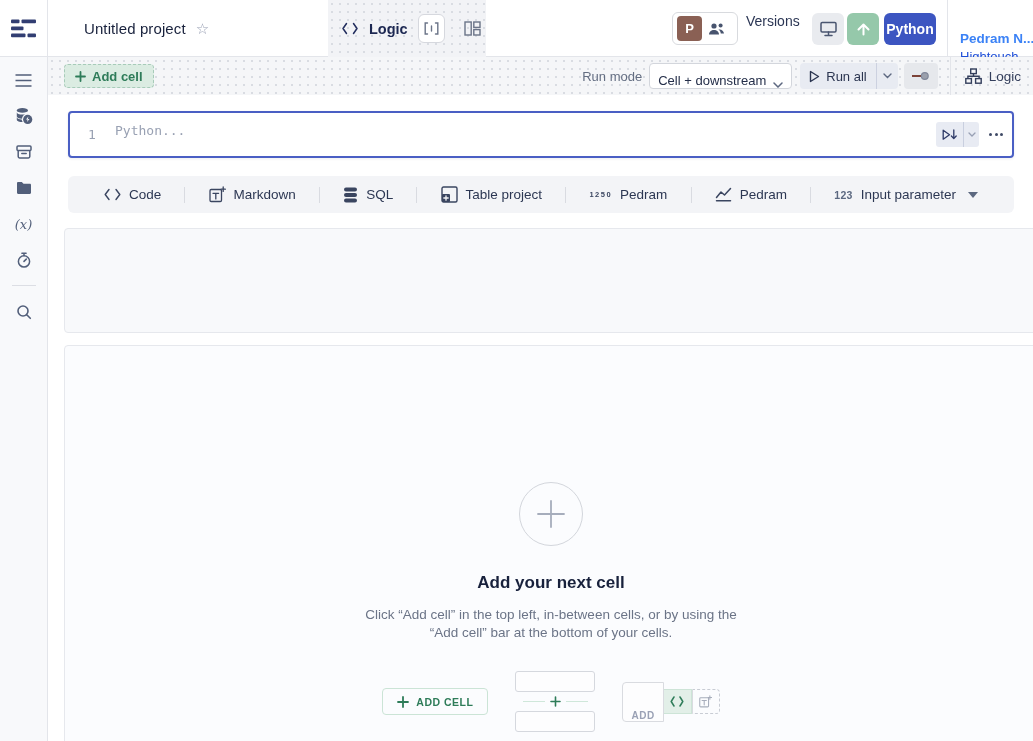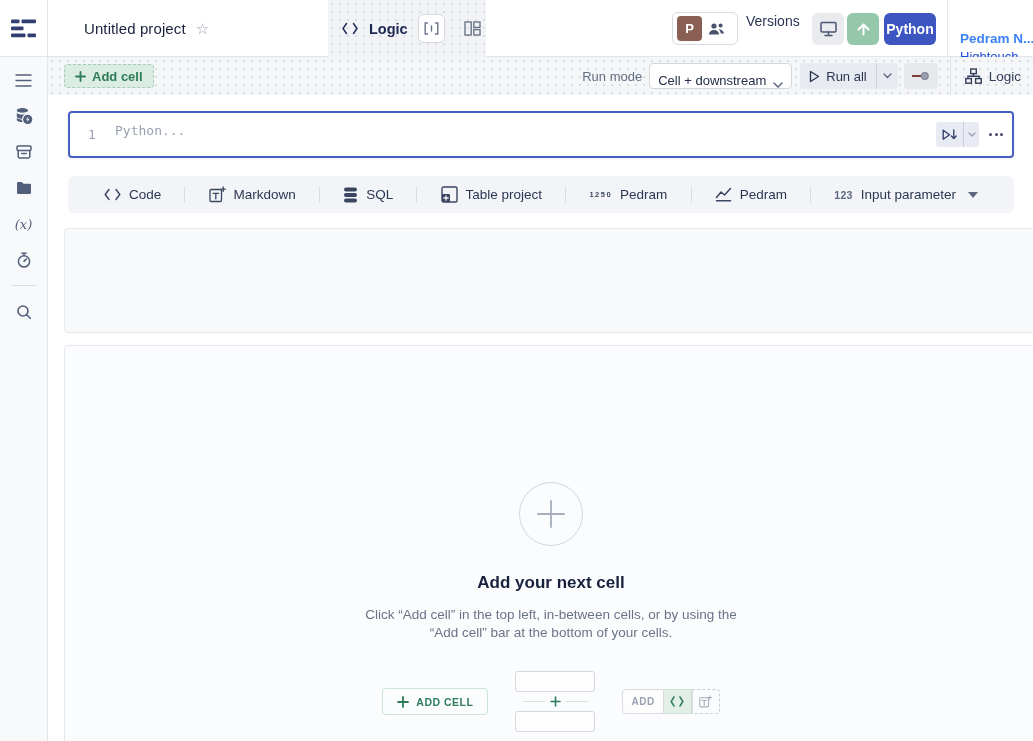--- a/index.html
+++ b/index.html
@@ -116,21 +116,21 @@
   .illos { margin-top:29px; display:inline-flex; align-items:center; gap:27px; }
   .illo-addcell {
     height:27px; padding:0 14px; border:1px solid #cbe4d6; border-radius:4px;
     display:flex; align-items:center; gap:7px; color:#2e7c59; font-size:10.5px; font-weight:700; letter-spacing:.5px; cursor:pointer;
   }
   .illo-stack { width:80px; display:flex; flex-direction:column; }
   .illo-rect { height:21px; background:#fdfdfe; border:1px solid #d5d8de; border-radius:3px; }
   .illo-mid { height:19px; display:flex; align-items:center; justify-content:center; gap:5px; }
   .illo-line { width:22px; height:1px; background:#cfe7da; }
   .illo-addbar { display:flex; align-items:center; height:25px; cursor:pointer; }
-  .seg-add { height:25px; padding:0 8px; border:1px solid #d9dbe0; border-radius:4px 0 0 4px; background:#fdfdfe; display:flex; align-items:center; color:#9aa1b5; font-size:10px; font-weight:700; letter-spacing:.5px; }
+  .seg-add { height:40px; padding:0 8px; border:1px solid #d9dbe0; border-radius:4px 0 0 4px; background:#fdfdfe; display:flex; align-items:flex-end; color:#9aa1b5; font-size:10px; font-weight:700; letter-spacing:.5px; }
   .seg-code { width:28px; height:25px; background:#e2efe8; border:1px solid #cde4d7; border-left:none; display:flex; align-items:center; justify-content:center; color:#2f7d5a; }
   .seg-md { width:28px; height:25px; border:1px dashed #c8ccd4; border-left:1px solid #d9dbe0; border-radius:0 4px 4px 0; display:flex; align-items:center; justify-content:center; color:#a7adbb; }
 </style>
 </head>
 <body>
 
 <div class="screen">
 
   <div class="sidebar">
     <div class="side-icons">

